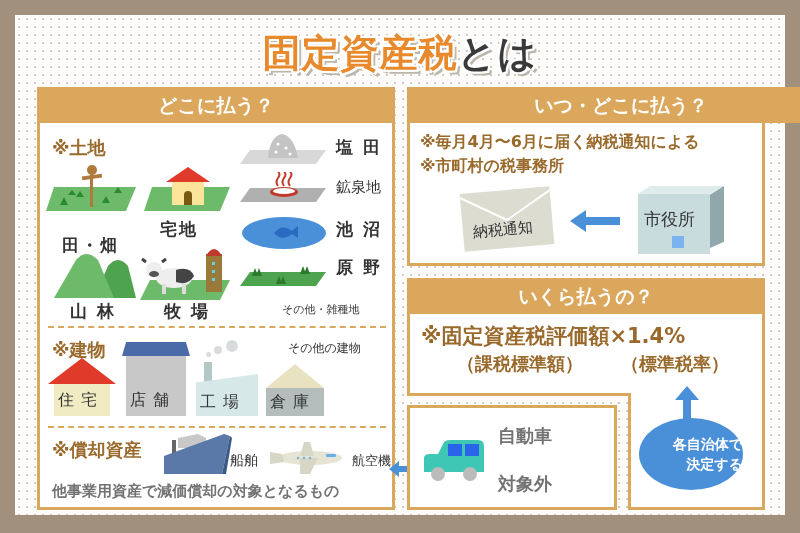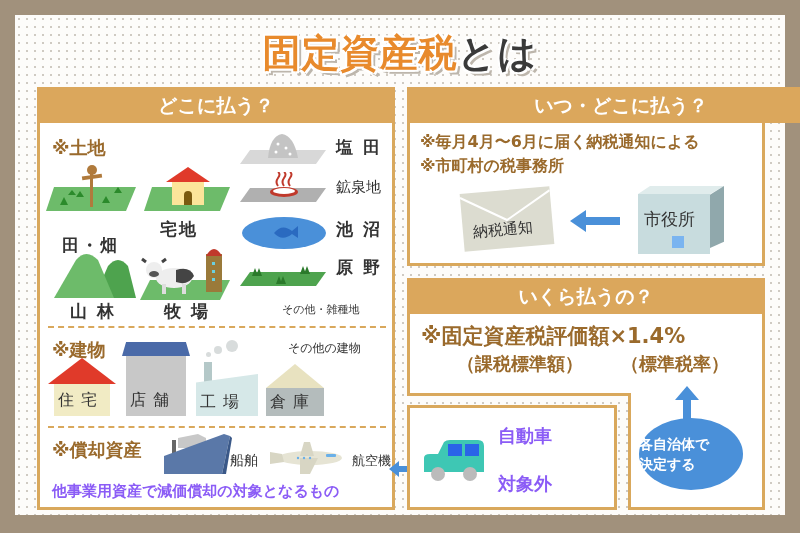--- a/index.html
+++ b/index.html
@@ -6,21 +6,21 @@
 body{width:800px;height:533px;overflow:hidden;background:#a1917c;font-family:"DejaVu Sans","Liberation Sans",sans-serif;position:relative}
 .canvas{position:absolute;left:15px;top:15px;width:770px;height:500px;background-color:#fdfcfa;background-image:radial-gradient(#cfcac2 1px,transparent 1.2px);background-size:8px 8px}
 .title{position:absolute;left:0;top:8px;width:770px;text-align:center;font-size:38px;font-weight:bold;letter-spacing:1px;line-height:60px}
 .title .t1{color:#e88a2c;text-shadow:2px 2px 0 #fff,-2px -2px 0 #fff,2px -2px 0 #fff,-2px 2px 0 #fff,4px 4px 0 #bdb6ac}
 .title .t2{color:#3a3a3a;text-shadow:2px 2px 0 #fff,-2px -2px 0 #fff,2px -2px 0 #fff,-2px 2px 0 #fff,4px 4px 0 #bdb6ac}
 .panel{position:absolute;border:3px solid #d9a85c;background:#fff}
 .phead{position:absolute;background:#dba75c;color:#fff;font-weight:bold;text-align:center}
 .abs{position:absolute}
 .brown{color:#9a6a2c;font-weight:bold}
 .dark{color:#333}
-.gold{color:#8b5cf6;font-weight:bold}
+.gold{color:#737373;font-weight:bold}
 .dash{position:absolute;border-top:2px dashed #d9a85c}
 .lbl{position:absolute;font-size:17px;color:#333;letter-spacing:2px;font-weight:bold}
 </style>
 </head>
 <body>
 
 <div class="canvas">
   <div class="title">
     <span class="t1">固定資産税</span><span class="t2">とは</span>
   </div>
@@ -206,21 +206,21 @@
     <div class="abs" style="left:221px;top:115px;width:137px;height:117px;border:3px solid #d9a85c;border-top:none;background:#fff"></div>
     <div class="abs" style="left:0;top:115px;width:224px;height:3px;background:#d9a85c"></div>
     <div class="abs" style="left:224px;top:112px;width:3px;height:6px;background:#fff"></div>
     <div class="phead" style="left:0;top:0;width:358px;height:36px;font-size:19px;line-height:36px">いくら払うの？</div>
     <div class="abs brown" style="left:14px;top:44px;font-size:21px">※固定資産税評価額×1.4%</div>
     <div class="abs brown" style="left:50px;top:74px;font-size:18px">（課税標準額）</div>
     <div class="abs brown" style="left:214px;top:74px;font-size:18px">（標準税率）</div>
     <svg class="abs" style="left:268px;top:108px" width="24" height="36" viewBox="0 0 24 36">
       <polygon points="12,0 24,14 16,14 16,36 8,36 8,14 0,14" fill="#4a90d9"></polygon>
     </svg>
-    <div class="abs" style="left:232px;top:140px;width:104px;height:72px;border-radius:50%;background:#4a90d9;color:#fff;font-weight:bold;font-size:14px;text-align:left;padding-top:16px;line-height:20px">
+    <div class="abs" style="left:232px;top:140px;width:104px;height:72px;border-radius:50%;background:#4a90d9;color:#fff;font-weight:bold;font-size:14px;text-align:right;padding-top:16px;line-height:20px">
       <div>各自治体で</div>
       <div>決定する</div>
     </div>
   </div>
 
   <div class="panel" style="left:392px;top:390px;width:210px;height:105px">
     <svg class="abs" style="left:10px;top:30px" width="70" height="44" viewBox="0 0 70 44">
       <path d="M4,34 V20 Q4,16 10,16 H18 L24,4 Q26,2 30,2 H58 Q64,2 64,8 V34 Z" fill="#3ec7b4"></path>
       <rect x="28" y="6" width="14" height="12" fill="#2a64e8"></rect>
         <rect x="45" y="6" width="14" height="12" fill="#2a64e8"></rect>

